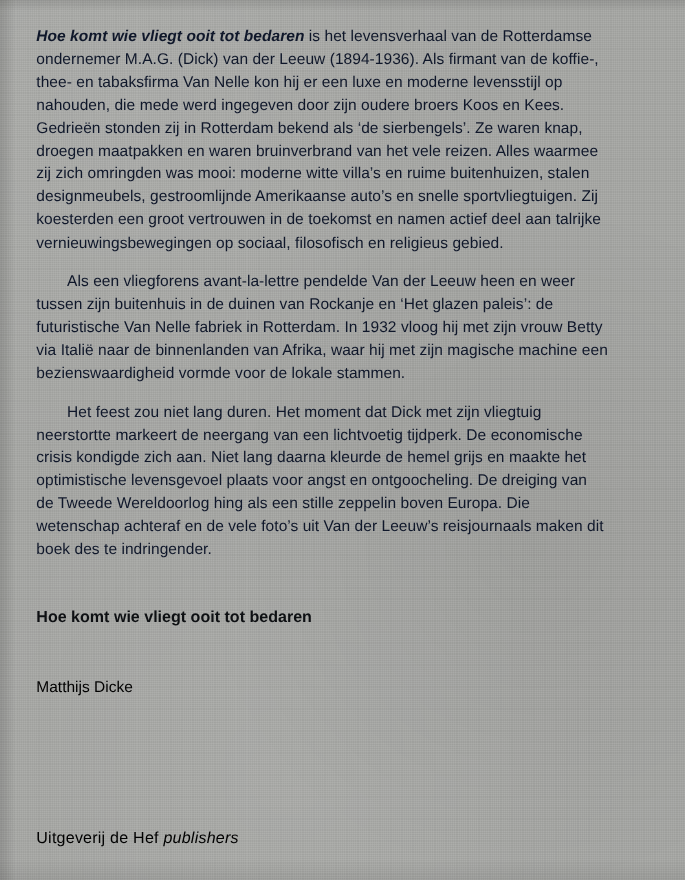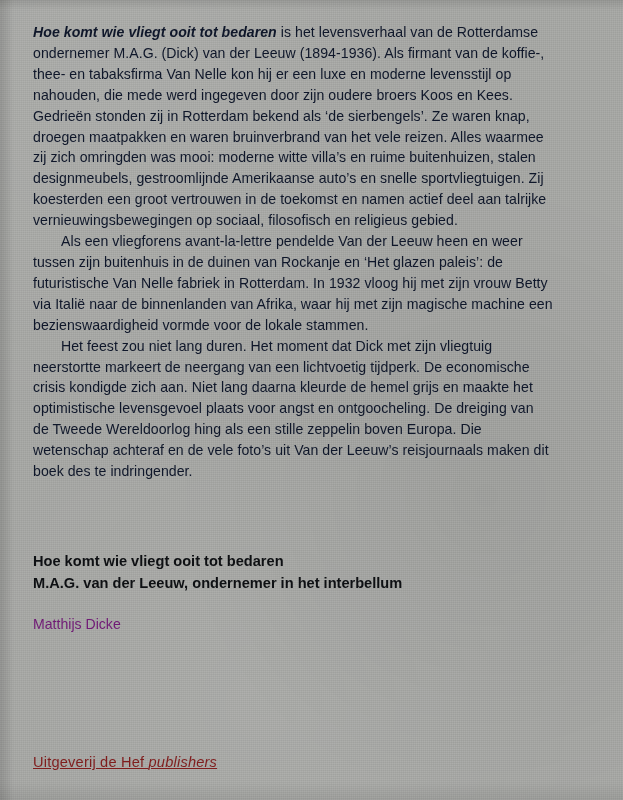--- a/index.html
+++ b/index.html
@@ -63,20 +63,21 @@
     line-height: 20.9px;
     letter-spacing: 0.05px;
     color: #0f172a;
     text-align: left;
   }
   .blurb p {
     margin: 0;
   }
   .blurb p.indented {
     text-indent: 28px;
+    margin-top: 14px;
   }
   .blurb .title-italic {
     font-style: italic;
     font-weight: bold;
   }
 
   .titles {
     position: absolute;
     left: 33px;
     top: 550px;
@@ -95,31 +96,30 @@
     line-height: 22px;
     color: #0e1013;
     margin: 0;
   }
   .author {
     position: absolute;
     left: 33px;
     top: 614px;
     font-size: 14.1px;
     line-height: 20px;
-    color: #701a75;
+    color: #000000;
   }
 
   .publisher {
     position: absolute;
     left: 33px;
     bottom: 30px;
     font-size: 14.6px;
-    color: #7f1d1d;
+    color: #000000;
     letter-spacing: 0.2px;
-    text-decoration: underline;
   }
   .publisher .pub-italic {
     font-style: italic;
   }
 </style>
 </head>
 <body>
 
 <div class="texture"></div>
 <div class="edge-top"></div>
@@ -129,18 +129,17 @@
 <div class="content">
   <div class="blurb">
     <p><span class="title-italic">Hoe komt wie vliegt ooit tot bedaren</span><span> is het levensverhaal van de Rotterdamse ondernemer M.A.G. (Dick) van der Leeuw (1894-1936). Als firmant van de koffie-, thee- en tabaksfirma Van Nelle kon hij er een luxe en moderne levensstijl op nahouden, die mede werd ingegeven door zijn oudere broers Koos en Kees. Gedrieën stonden zij in Rotterdam bekend als ‘de sierbengels’. Ze waren knap, droegen maatpakken en waren bruinverbrand van het vele reizen. Alles waarmee zij zich omringden was mooi: moderne witte villa’s en ruime buitenhuizen, stalen designmeubels, gestroomlijnde Amerikaanse auto’s en snelle sportvliegtuigen. Zij koesterden een groot vertrouwen in de toekomst en namen actief deel aan talrijke vernieuwingsbewegingen op sociaal, filosofisch en religieus gebied.</span></p>
     <p class="indented">Als een vliegforens avant-la-lettre pendelde Van der Leeuw heen en weer tussen zijn buitenhuis in de duinen van Rockanje en ‘Het glazen paleis’: de futuristische Van Nelle fabriek in Rotterdam. In 1932 vloog hij met zijn vrouw Betty via Italië naar de binnenlanden van Afrika, waar hij met zijn magische machine een bezienswaardigheid vormde voor de lokale stammen.</p>
     <p class="indented">Het feest zou niet lang duren. Het moment dat Dick met zijn vliegtuig neerstortte markeert de neergang van een lichtvoetig tijdperk. De economische crisis kondigde zich aan. Niet lang daarna kleurde de hemel grijs en maakte het optimistische levensgevoel plaats voor angst en ontgoocheling. De dreiging van de Tweede Wereldoorlog hing als een stille zeppelin boven Europa. Die wetenschap achteraf en de vele foto’s uit Van der Leeuw’s reisjournaals maken dit boek des te indringender.</p>
   </div>
 </div>
 
 <div class="titles">
   <p class="book-title">Hoe komt wie vliegt ooit tot bedaren</p>
-  <p class="subtitle">M.A.G. van der Leeuw, ondernemer in het interbellum</p>
 </div>
 
 <div class="author">Matthijs Dicke</div>
 
 <div class="publisher"><span>Uitgeverij de Hef </span><span class="pub-italic">publishers</span></div>
 
 </body></html>

